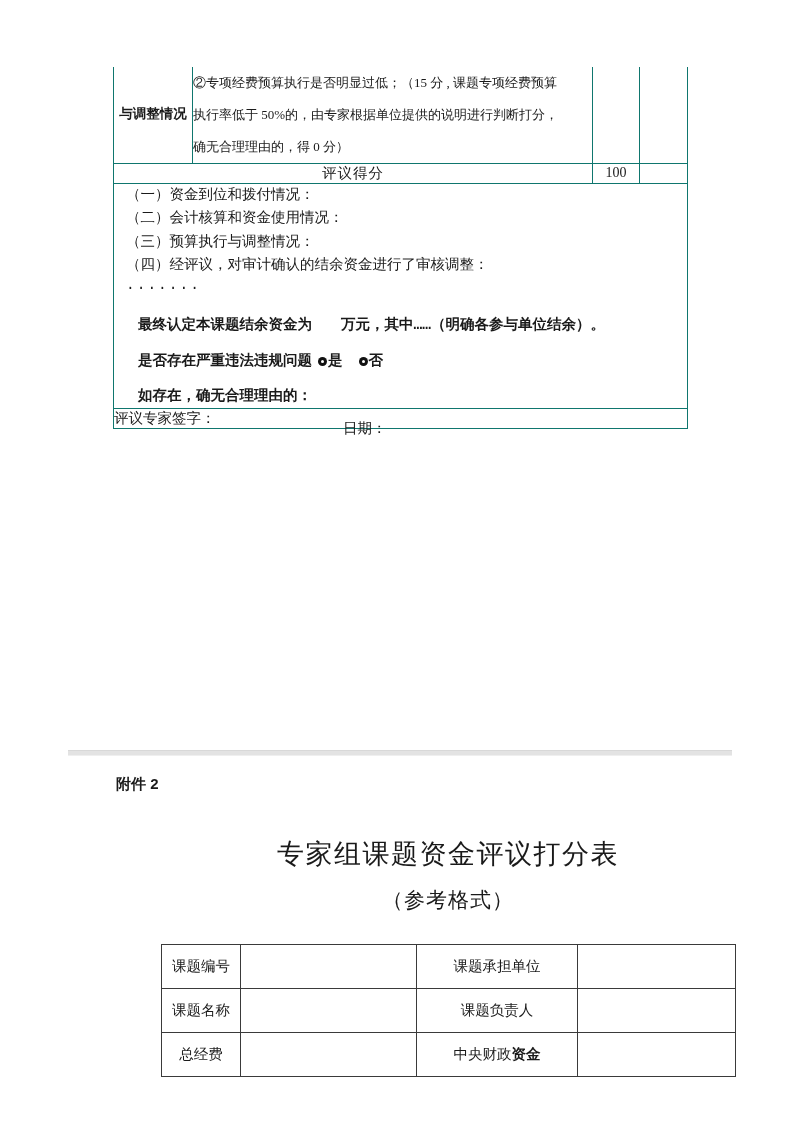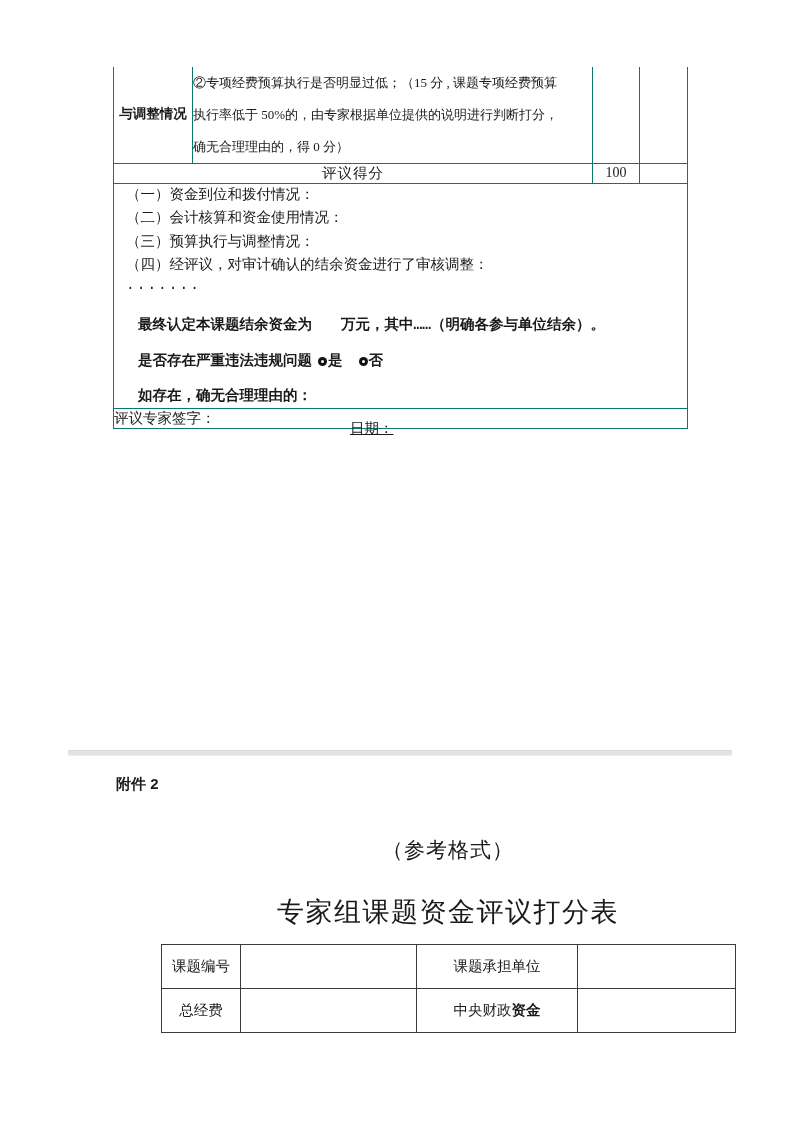--- a/index.html
+++ b/index.html
@@ -125,23 +125,22 @@
   .gap-before { margin-left: 16px; }
 
   .sign-cell {
     font-size: 14.5px;
     padding: 10px 0 10px 2px;
     position: relative;
     height: 18px;
   }
   .sign-cell .date-label {
     position: absolute;
-    left: 236px;
+    left: 229px;
     top: 10px;
-    text-decoration: underline;
   }
 
   
   #page-separator {
     position: absolute;
     left: 68px;
     top: 750px;
     width: 664px;
     height: 4px;
     background: #e3e3e3;
@@ -257,39 +256,45 @@
       </tr>
     </tbody>
   </table>
 </div>
 
 <div id="page-separator"></div>
 
 <div id="page-two">
   <div id="attachment-label">附件 2</div>
 
+  <div id="doc-title">专家组课题资金评议打分表</div>
+
   <div id="doc-subtitle">（参考格式）</div>
-
-  <div id="doc-title">专家组课题资金评议打分表</div>
 
   <table class="info">
     <colgroup>
       <col class="ic-label1">
         <col class="ic-value1">
         <col class="ic-label2">
         <col class="ic-value2">
     </colgroup>
     <tbody>
       <tr>
         <td>课题编号</td>
         <td></td>
         <td>课题承担单位</td>
         <td></td>
       </tr>
       <tr>
+        <td>课题名称</td>
+        <td></td>
+        <td>课题负责人</td>
+        <td></td>
+      </tr>
+      <tr>
         <td>总经费</td>
         <td></td>
         <td><span>中央财政</span><span class="fin-emph">资金</span></td>
         <td></td>
       </tr>
     </tbody>
   </table>
 </div>
 
 </body></html>

